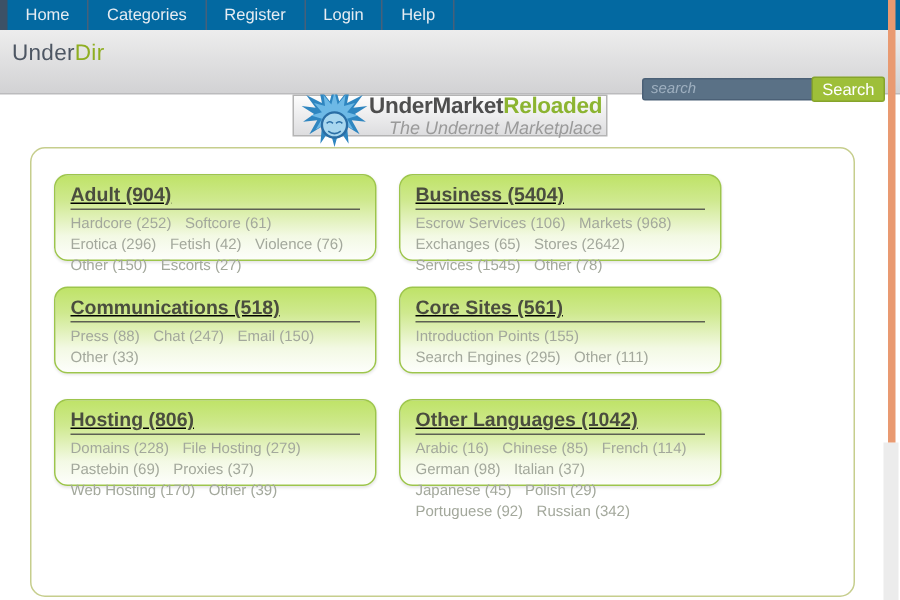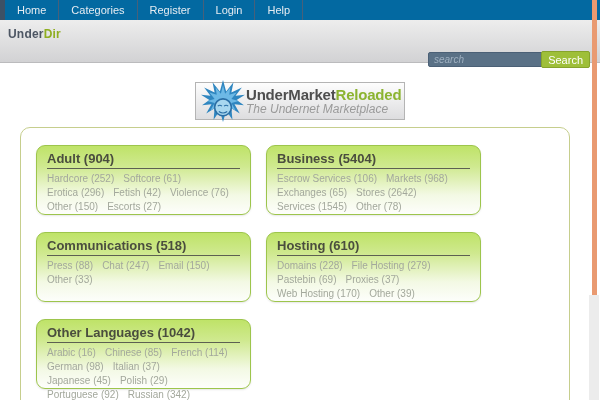--- a/index.html
+++ b/index.html
@@ -8,50 +8,50 @@
 
   
   .navbar { height:20px; background:#0369a1; white-space:nowrap; }
   .nav-item { display:inline-block; padding:4px 12px 4px; font-size:11px; line-height:12px;
     color:#e6ecf2; text-decoration:none; border-right:1px solid #47607a; cursor:pointer; }
   .nav-item:first-child { border-left:5px solid #3d5166; }
 
   
   .header { height:43px; background:linear-gradient(#ededed,#d2d2d4);
     border-bottom:1px solid #bbbbbd; position:relative; }
-  .brand { position:absolute; left:8px; top:7px; font-size:12px; font-weight:bold;
+  .brand { position:absolute; left:8px; top:7px; font-size:15px; font-weight:normal;
     color:#4d5663; letter-spacing:.2px; }
   .brand .accent { color:#8fae21; }
   .tagline { position:absolute; left:8px; top:25px; font-size:11px; font-style:italic; color:#8c8c8c; }
   .search-input { position:absolute; top:32px; right:57px; width:115px; height:15px;
     background:#5a7186; border:1px solid #4b6076; border-radius:2px; color:#d6dee6;
     font-size:10px; padding:0 5px; font-family:"Liberation Sans", sans-serif; }
   .search-input::placeholder { color:#9fb0c0; font-style:italic; }
   .search-button { position:absolute; top:31px; right:10px; height:17px;
     background:#9ebf39; border:1px solid #86a42b; border-radius:2px; color:#ffffff;
     font-size:11px; line-height:14px; padding:0 6px; cursor:pointer;
     font-family:"Liberation Sans", sans-serif; }
 
   
-  .banner { width:210px; height:38px; margin:19px auto 0; border:1px solid #b4b4b4;
+  .banner { width:210px; height:28px; margin:0 auto 0; border:1px solid #b4b4b4;
     background:linear-gradient(#fdfdfd,#dddddf); display:flex; align-items:center;
-    padding:0 5px; cursor:pointer; }
+    padding:0 5px; cursor:pointer;text-align:right; }
   .banner-logo { width:44px; height:44px; flex:0 0 44px; }
   .banner-text { margin-left:1px; }
   .banner-title { font-size:15px; font-weight:bold; color:#4e4e4e; line-height:16px; letter-spacing:-.2px; }
   .banner-title .accent { color:#8cb431; }
   .banner-sub { font-size:12px; font-style:italic; color:#9a9a9a; line-height:13px; }
 
   
   .main-box { width:550px; height:300px; margin:7px 0 0 20px;
     border:1px solid #c6ce8d; border-radius:10px; padding:17px 0 0 15px; }
   .cat-grid { display:grid; grid-template-columns:215px 215px; column-gap:15px; row-gap:17px; }
-  .cat-box { height:70px; border:1px solid #9dc54c; border-radius:9px;
+  .cat-box { height:58px; border:1px solid #9dc54c; border-radius:9px;
     padding:5px 10px 0; box-shadow:0 1px 2px rgba(0,0,0,.10);
-    background:linear-gradient(180deg,#bfe368 0%,#cfe98f 30%,#f3f9e4 72%,#fdfefb 100%); }
+    background:linear-gradient(180deg,#bfe368 0%,#cfe98f 30%,#f3f9e4 72%,#fdfefb 100%);text-decoration:underline; }
   .cat-title { font-size:13px; font-weight:bold; color:#4a4d3e; padding-bottom:2px;
     border-bottom:1px solid #5d6052; margin-bottom:3px; cursor:pointer; }
   .cat-links { font-size:10px; color:#a3a89c; line-height:14px; }
   .cat-link { display:inline-block; margin-right:9px; cursor:pointer;text-align:center; }
 
   
   .scroll-thumb { position:absolute; top:0; right:3px; width:5px; height:295px; background:#e99a71; }
   .scroll-track { position:absolute; top:295px; right:1px; width:10px; height:105px; background:#ececec; }
 </style>
 </head>
@@ -88,21 +88,25 @@
       </div>
       <div class="cat-box">
         <div class="cat-title">Business (5404)</div>
         <div class="cat-links"><span class="cat-link">Escrow Services (106)</span><span class="cat-link">Markets (968)</span><span class="cat-link">Exchanges (65)</span><span class="cat-link">Stores (2642)</span><span class="cat-link">Services (1545)</span><span class="cat-link">Other (78)</span></div>
       </div>
       <div class="cat-box">
         <div class="cat-title">Communications (518)</div>
         <div class="cat-links"><span class="cat-link">Press (88)</span><span class="cat-link">Chat (247)</span><span class="cat-link">Email (150)</span><span class="cat-link">Other (33)</span></div>
       </div>
       <div class="cat-box">
-        <div class="cat-title">Hosting (610)</div>
+        <div class="cat-title">Core Sites (561)</div>
+        <div class="cat-links"><span class="cat-link">Introduction Points (155)</span><span class="cat-link">Search Engines (295)</span><span class="cat-link">Other (111)</span></div>
+      </div>
+      <div class="cat-box">
+        <div class="cat-title">Hosting (806)</div>
         <div class="cat-links"><span class="cat-link">Domains (228)</span><span class="cat-link">File Hosting (279)</span><span class="cat-link">Pastebin (69)</span><span class="cat-link">Proxies (37)</span><span class="cat-link">Web Hosting (170)</span><span class="cat-link">Other (39)</span></div>
       </div>
       <div class="cat-box">
         <div class="cat-title">Other Languages (1042)</div>
         <div class="cat-links"><span class="cat-link">Arabic (16)</span><span class="cat-link">Chinese (85)</span><span class="cat-link">French (114)</span><span class="cat-link">German (98)</span><span class="cat-link">Italian (37)</span><span class="cat-link">Japanese (45)</span><span class="cat-link">Polish (29)</span><span class="cat-link">Portuguese (92)</span><span class="cat-link">Russian (342)</span></div>
       </div>
     </div>
 </div>
 
 <div class="scroll-track"></div>

